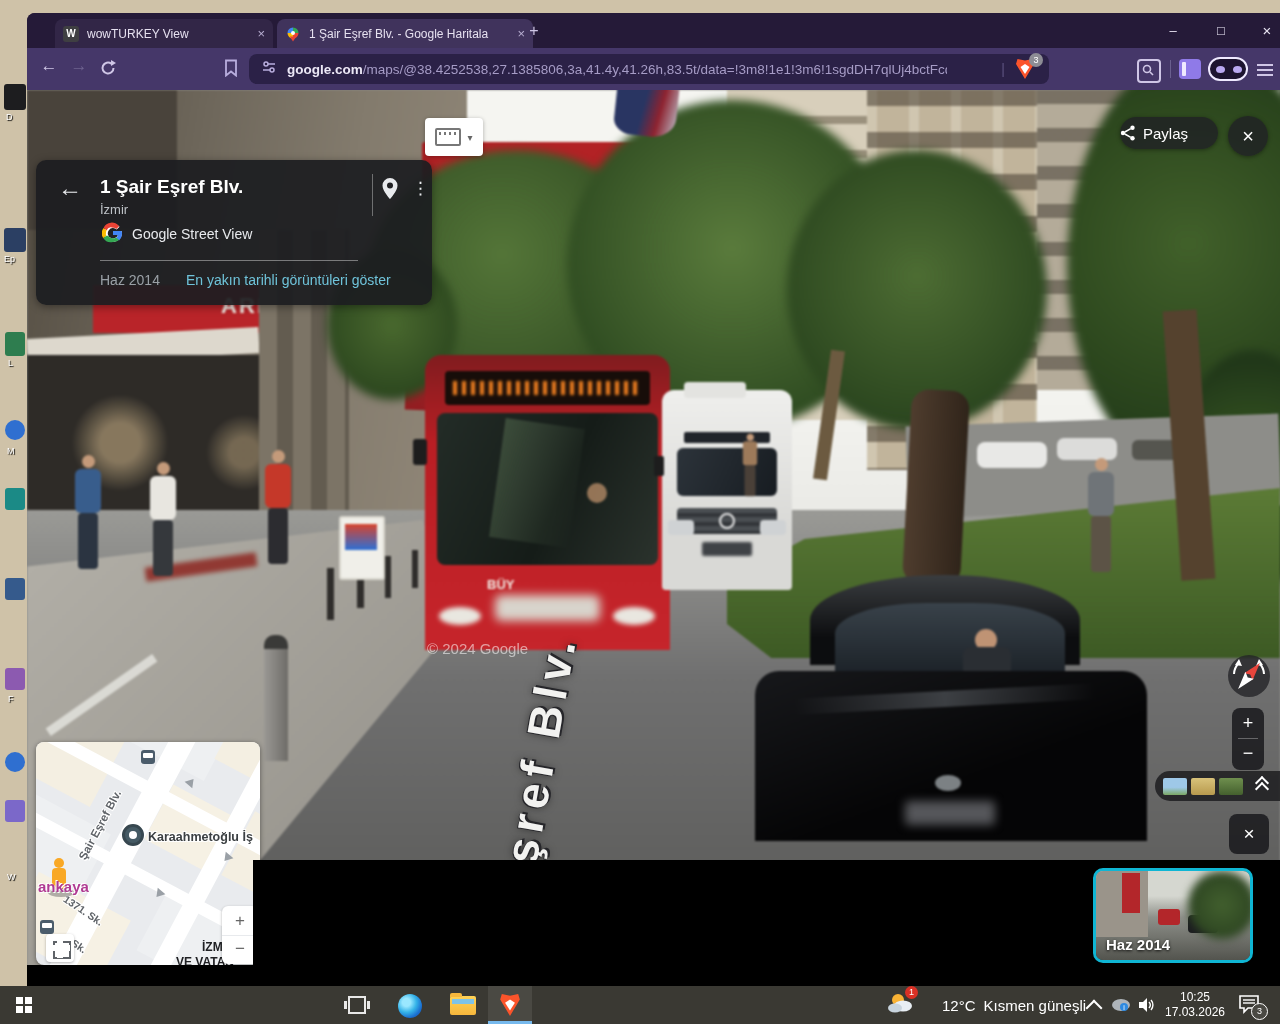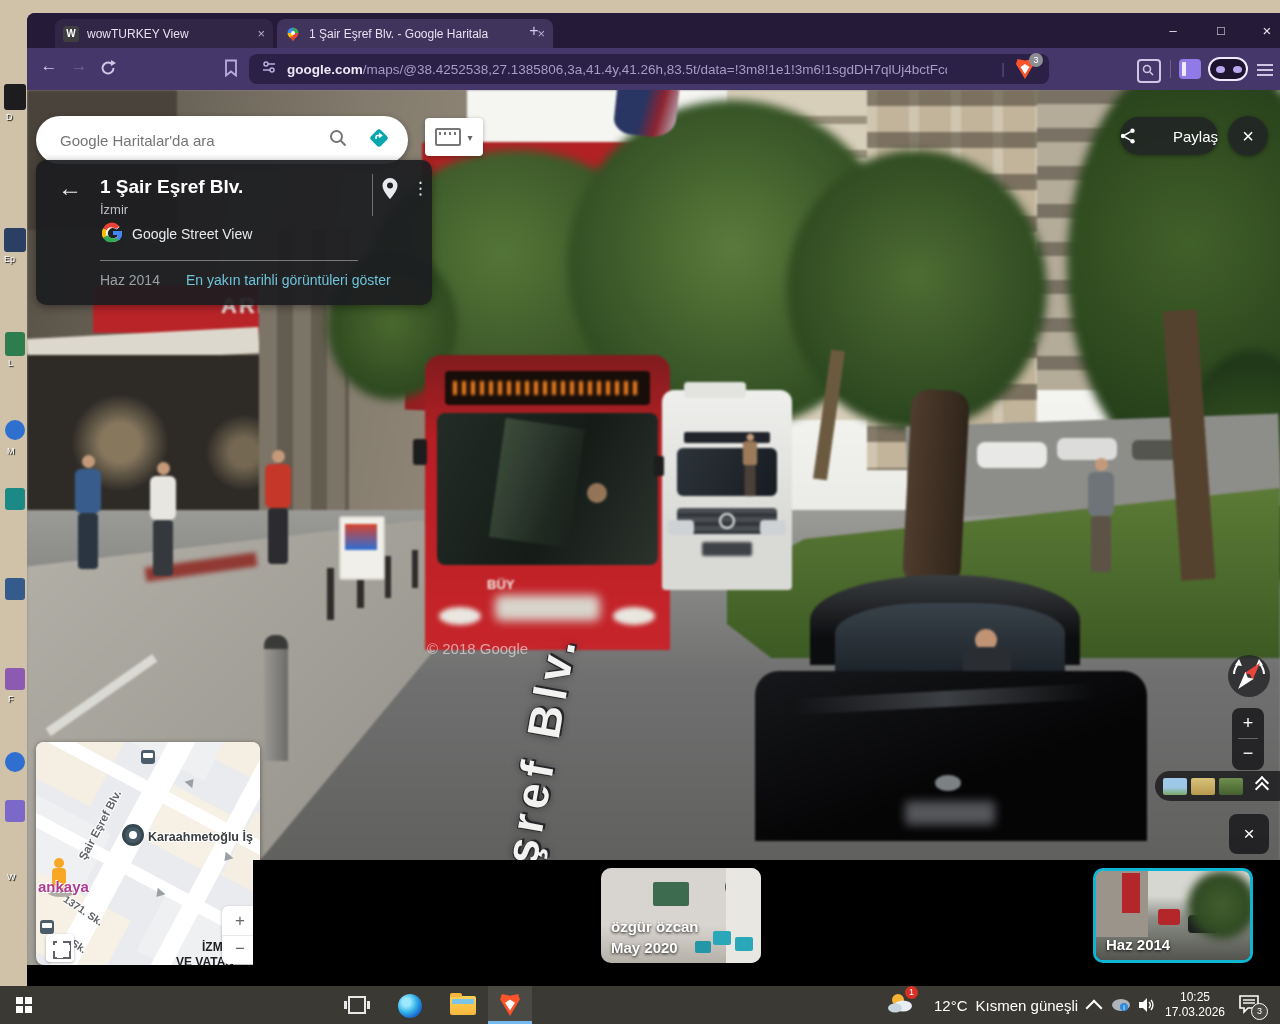--- a/index.html
+++ b/index.html
@@ -62,21 +62,21 @@
 </div>
 
 <div id="win" class="a">
 
   <div class="a" style="left:0;top:0;right:0;height:35px;background:#251a38">
     <div class="a tab" style="left:28px;width:218px;background:#322647">
       <span style="width:16px;height:16px;background:#3f3f42;border-radius:3px;color:#fff;font-size:10px;font-weight:bold;text-align:center;line-height:16px">W</span>
       <span class="ttl">wowTURKEY View</span>
       <span class="tclose">×</span>
     </div>
-    <div class="a tab" style="left:250px;width:276px;background:#40335c">
+    <div class="a tab" style="left:250px;width:256px;background:#40335c">
       <span style="width:16px;height:16px">
         <svg width="16" height="16" viewBox="0 0 16 16">
           <path d="M8 7 L2.5 7 A5.5 5.5 0 0 1 8 1.5 Z" fill="#4285f4"></path>
           <path d="M8 7 L8 1.5 A5.5 5.5 0 0 1 13.5 7 Z" fill="#34a853"></path>
           <path d="M8 7 L2.5 7 A5.5 5.5 0 0 0 8 12.5 Z" fill="#fbbc04"></path>
           <path d="M8 7 L13.5 7 A5.5 5.5 0 0 1 8 12.5 Z" fill="#ea4335"></path>
           <path d="M4.8 10.5 L8 15.5 L11.2 10.5 Z" fill="#ea4335"></path>
           <circle cx="8" cy="7" r="2" fill="#fff"></circle>
         </svg>
       </span>
@@ -268,37 +268,22 @@
       <div class="a" style="left:358px;top:466px;width:6px;height:42px;background:#2f2d2b"></div>
       <div class="a" style="left:385px;top:460px;width:6px;height:38px;background:#2f2d2b"></div>
       <div class="a" style="left:312px;top:426px;width:42px;height:60px;background:#f0efe9;border:2px solid #d8d6cd;border-radius:3px">
         <div class="a" style="left:4px;top:6px;width:32px;height:26px;background:linear-gradient(#d2452f,#2f6fd0)"></div>
       </div>
 
       <div class="a" style="left:588px;top:-4px;width:62px;height:50px;background:linear-gradient(100deg,#2a3560 45%,#8a2430 70%,#b8b5c0);border-radius:0 0 40% 30%;transform:rotate(6deg)"></div>
     </div>
 
     <div class="a" style="left:245px;top:680px;width:520px;text-align:center;transform:rotate(-80deg);font-size:46px;font-weight:bold;color:#f2f2f0;letter-spacing:6px;text-shadow:2px 2px 0 #26262a,-1px -1px 0 #26262a,0 0 8px rgba(0,0,0,.55)">ir Eşref Blv.</div>
-    <div class="a" style="left:400px;top:550px;font-size:15px;color:rgba(255,255,255,.55)">© 2018 Google</div>
-
-    <div class="a card f" style="left:9px;top:26px;width:372px;height:48px">
-      <input style="border: 0px; outline: 0px; flex: 1 1 0%; margin-left: 22px; font-size: 15px; font-family: &quot;Liberation Sans&quot;, sans-serif; color: rgb(60, 64, 67); background: rgba(0, 0, 0, 0);" placeholder="Google Haritalar'da ara">
-      <span style="margin-right:18px">
-        <svg width="20" height="20" viewBox="0 0 20 20">
-            <circle cx="8.5" cy="8.5" r="5.5" stroke="#757575" stroke-width="2" fill="none"></circle>
-            <line x1="12.5" y1="12.5" x2="17.5" y2="17.5" stroke="#757575" stroke-width="2"></line>
-          </svg>
-      </span>
-      <span style="margin-right:16px">
-        <svg width="26" height="26" viewBox="0 0 26 26">
-            <rect x="6" y="6" width="14" height="14" rx="3" fill="#09a6ad" transform="rotate(45 13 13)"></rect>
-            <path d="M10 14 v-2 a1.5 1.5 0 0 1 1.5-1.5 H15 M13 8.5 l2.5 2 L13 12.5" stroke="#fff" stroke-width="1.6" fill="none"></path>
-          </svg>
-      </span>
-    </div>
+    <div class="a" style="left:400px;top:550px;font-size:15px;color:rgba(255,255,255,.55)">© 2024 Google</div>
+
 
     <div class="a f" style="left:398px;top:28px;width:58px;height:38px;background:#fff;border-radius:4px;box-shadow:0 1px 4px rgba(0,0,0,.3);justify-content:center">
       <span style="width:22px;height:14px;border:2px solid #777;border-radius:2px;background:repeating-linear-gradient(90deg,#777 0 2px,rgba(0,0,0,0) 2px 5px) 2px 2px/18px 3px no-repeat,#fff"></span>
       <span style="color:#666;font-size:10px;margin-left:6px">▾</span>
     </div>
 
     <div id="panel" class="a" style="left:9px;top:70px;width:396px;height:145px">
       <span class="a" style="left:22px;top:14px;font-size:24px;color:#e8eaed">←</span>
       <div class="a" style="left:64px;top:16px;font-size:19px;font-weight:bold">1 Şair Eşref Blv.</div>
       <div class="a" style="left:64px;top:42px;font-size:13px;color:#bdc1c6">İzmir</div>
@@ -319,21 +304,21 @@
       <div class="a" style="left:336px;top:14px;width:1px;height:42px;background:rgba(255,255,255,.35)"></div>
       <span class="a" style="left:344px;top:17px">
         <svg width="20" height="24" viewBox="0 0 20 24">
             <path d="M10 1 a7.5 7.5 0 0 1 7.5 7.5 C17.5 14 10 22 10 22 S2.5 14 2.5 8.5 A7.5 7.5 0 0 1 10 1z" fill="#e8eaed"></path>
             <circle cx="10" cy="8.5" r="3" fill="#202124"></circle>
           </svg>
       </span>
       <span class="a" style="left:376px;top:18px;color:#e8eaed;font-size:17px">⋮</span>
     </div>
 
-    <div class="a dkbtn f" style="left:1093px;top:27px;height:38px;width:98px;border-radius:19px;justify-content:space-between">
+    <div class="a dkbtn f" style="left:1093px;top:27px;height:32px;width:98px;border-radius:19px;justify-content:flex-start">
       <svg width="16" height="16" viewBox="0 0 16 16" style="margin-right:7px">
           <circle cx="3" cy="8" r="2.2" fill="#fff"></circle>
           <circle cx="12.5" cy="2.8" r="2.2" fill="#fff"></circle>
           <circle cx="12.5" cy="13.2" r="2.2" fill="#fff"></circle>
           <line x1="4.8" y1="7" x2="10.8" y2="3.6" stroke="#fff" stroke-width="1.6"></line>
           <line x1="4.8" y1="9" x2="10.8" y2="12.4" stroke="#fff" stroke-width="1.6"></line>
         </svg>
       <span style="font-size:15px">Paylaş</span>
     </div>
     <div class="a dkbtn" style="left:1201px;top:26px;width:40px;height:40px;border-radius:50%;text-align:center;line-height:40px;font-size:20px">×</div>
@@ -411,31 +396,20 @@
       </div>
       <div class="a" style="left:186px;top:164px;width:36px;height:58px;background:#fff;border-radius:6px;box-shadow:0 1px 3px rgba(0,0,0,.3);text-align:center">
         <div style="height:29px;line-height:29px;font-size:17px;color:#666">+</div>
         <div style="height:29px;line-height:26px;font-size:17px;color:#666;border-top:1px solid #e8eaed">−</div>
       </div>
     </div>
 
     <div class="a" style="left:226px;top:770px;right:0;bottom:0;background:#000"></div>
     <div class="a" style="left:0;top:875px;right:0;bottom:0;background:#000"></div>
 
-    <div class="a thumb" style="left:574px">
-      <div class="a" style="inset:0;background:linear-gradient(#d8d4cf 60%,#b5b0a8)"></div>
-      <div class="a" style="left:52px;top:14px;width:36px;height:24px;background:#3d6b4f;border-radius:2px"></div>
-      <div class="a dot" style="right:14px;top:8px;width:18px;height:18px;background:#fff;border:2px solid #555"></div>
-      <div class="a" style="right:0;top:0;width:22%;height:100%;background:#e9e7e2"></div>
-      <div class="a" style="right:30px;bottom:18px;width:18px;height:14px;background:#2aa7b8;border-radius:2px"></div>
-      <div class="a" style="right:8px;bottom:12px;width:18px;height:14px;background:#2aa7b8;border-radius:2px"></div>
-      <div class="a" style="right:50px;bottom:10px;width:16px;height:12px;background:#2596a6;border-radius:2px"></div>
-      <span class="lbl" style="bottom:28px">özgür özcan</span>
-      <span class="lbl">May 2020</span>
-    </div>
     <div class="a thumb" style="left:1066px;border:3px solid #0fb6d4;box-sizing:border-box">
       <div class="a" style="inset:0;background:linear-gradient(#d5d7d0 28%,#8e908a 52%,#53544e)"></div>
       <div class="a" style="left:0;top:0;width:34%;height:74%;background:#9a948a"></div>
       <div class="a" style="left:26px;top:2px;width:18px;height:40px;background:#b3262a"></div>
       <div class="a" style="left:62px;top:38px;width:22px;height:16px;background:#b3262a;border-radius:3px"></div>
       <div class="a" style="left:92px;top:44px;width:30px;height:18px;background:#1c1d20;border-radius:4px"></div>
       <div class="a blob" style="right:-6px;top:0;width:44%;height:76%;background:radial-gradient(circle,#42602e,#24391c)"></div>
       <span class="lbl">Haz 2014</span>
     </div>
 
@@ -471,21 +445,21 @@
   </div>
   <div class="a f" style="left:886px;top:0;height:38px">
     <span class="a" style="position:relative">
       <svg width="30" height="26" viewBox="0 0 30 26">
           <circle cx="12" cy="10" r="6" fill="#f9b234"></circle>
           <ellipse cx="17" cy="16" rx="9" ry="5.5" fill="#e8eef4"></ellipse>
           <ellipse cx="9" cy="18" rx="7" ry="4.5" fill="#c8d4de"></ellipse>
         </svg>
       <span class="a dot" style="right:-2px;top:-4px;width:13px;height:13px;background:#d93025;color:#fff;font-size:9px;text-align:center;line-height:13px">1</span>
     </span>
-    <span class="tbtxt" style="margin-left:18px">12°C</span>
+    <span class="tbtxt" style="margin-left:26px">12°C</span>
     <span class="tbtxt" style="margin-left:8px">Kısmen güneşli</span>
   </div>
   <div class="a" style="left:1088px;top:16px;width:10px;height:10px;border-left:2px solid #fff;border-top:2px solid #fff;transform:rotate(45deg)"></div>
   <span class="a" style="left:1110px;top:10px">
     <svg width="22" height="16" viewBox="0 0 22 16">
         <ellipse cx="11" cy="9" rx="9" ry="6" fill="#aeb4ba"></ellipse>
         <circle cx="14" cy="11" r="4" fill="#2f8ae0"></circle>
         <text x="14" y="14" font-size="7" fill="#fff" text-anchor="middle" font-family="Liberation Sans">i</text>
       </svg>
   </span>

